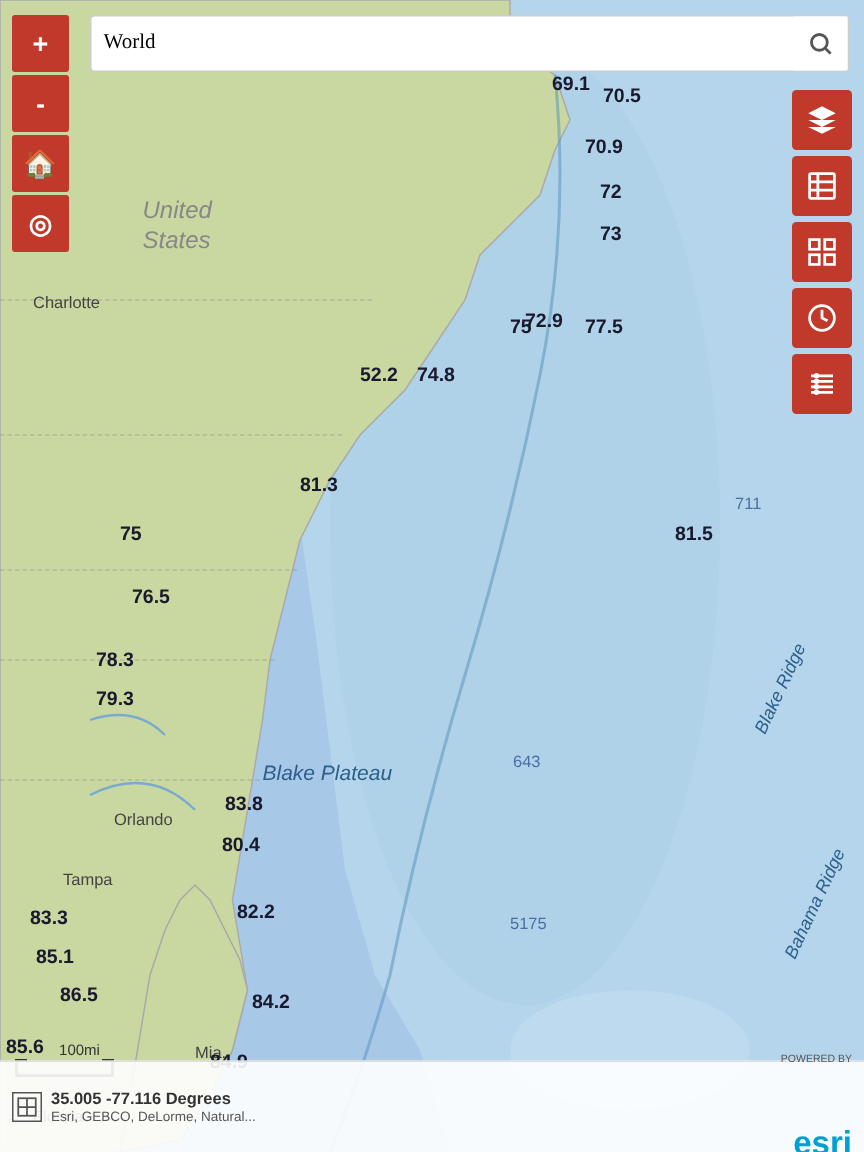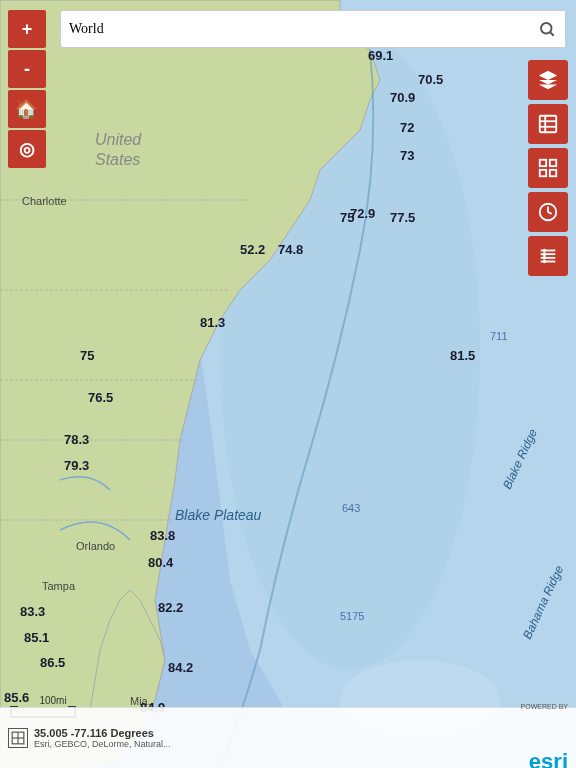--- a/index.html
+++ b/index.html
@@ -220,21 +220,21 @@
     <ellipse cx="420" cy="700" rx="80" ry="40" fill="#c5e0f0" opacity="0.5"></ellipse>
 
     <path d="M 60 530 Q 100 510 130 540" fill="none" stroke="#7aabcf" stroke-width="1.5"></path>
     <path d="M 60 480 Q 90 470 110 490" fill="none" stroke="#7aabcf" stroke-width="1.5"></path>
   </svg>
 
   <div id="temp-labels-container">
   <div class="temp-label" style="top: 12px; left: 388px;">68.5</div>
       <div class="temp-label" style="top: 32px; left: 382px;">71.1</div>
       <div class="temp-label" style="top: 48px; left: 368px;">69.1</div>
-      <div class="temp-label" style="top: 56px; left: 418px; margin-top: 16px;">70.5</div>
+      <div class="temp-label" style="top: 56px; left: 402px;">70.5</div>
       <div class="temp-label" style="top: 90px; left: 390px;">70.9</div>
       <div class="temp-label" style="top: 120px; left: 400px;">72</div>
       <div class="temp-label" style="top: 148px; left: 400px;">73</div>
       <div class="temp-label" style="top: 178px; left: 350px; margin-top: 28px;">72.9</div>
       <div class="temp-label" style="top: 210px; left: 390px;">77.5</div>
       <div class="temp-label" style="top: 210px; left: 340px;">75</div>
       <div class="temp-label" style="top: 242px; left: 240px;">52.2</div>
       <div class="temp-label" style="top: 242px; left: 278px;">74.8</div>
       <div class="temp-label" style="top: 206px; left: 538px;">79.5</div>
       <div class="temp-label" style="top: 315px; left: 200px;">81.3</div>

